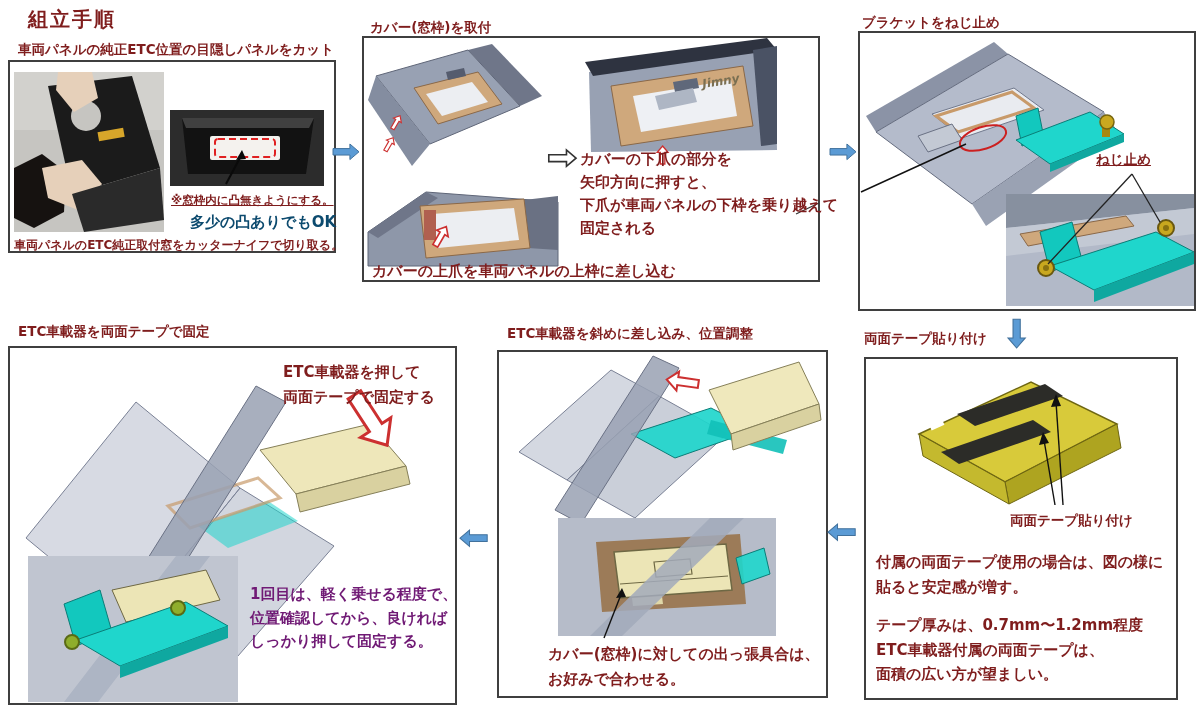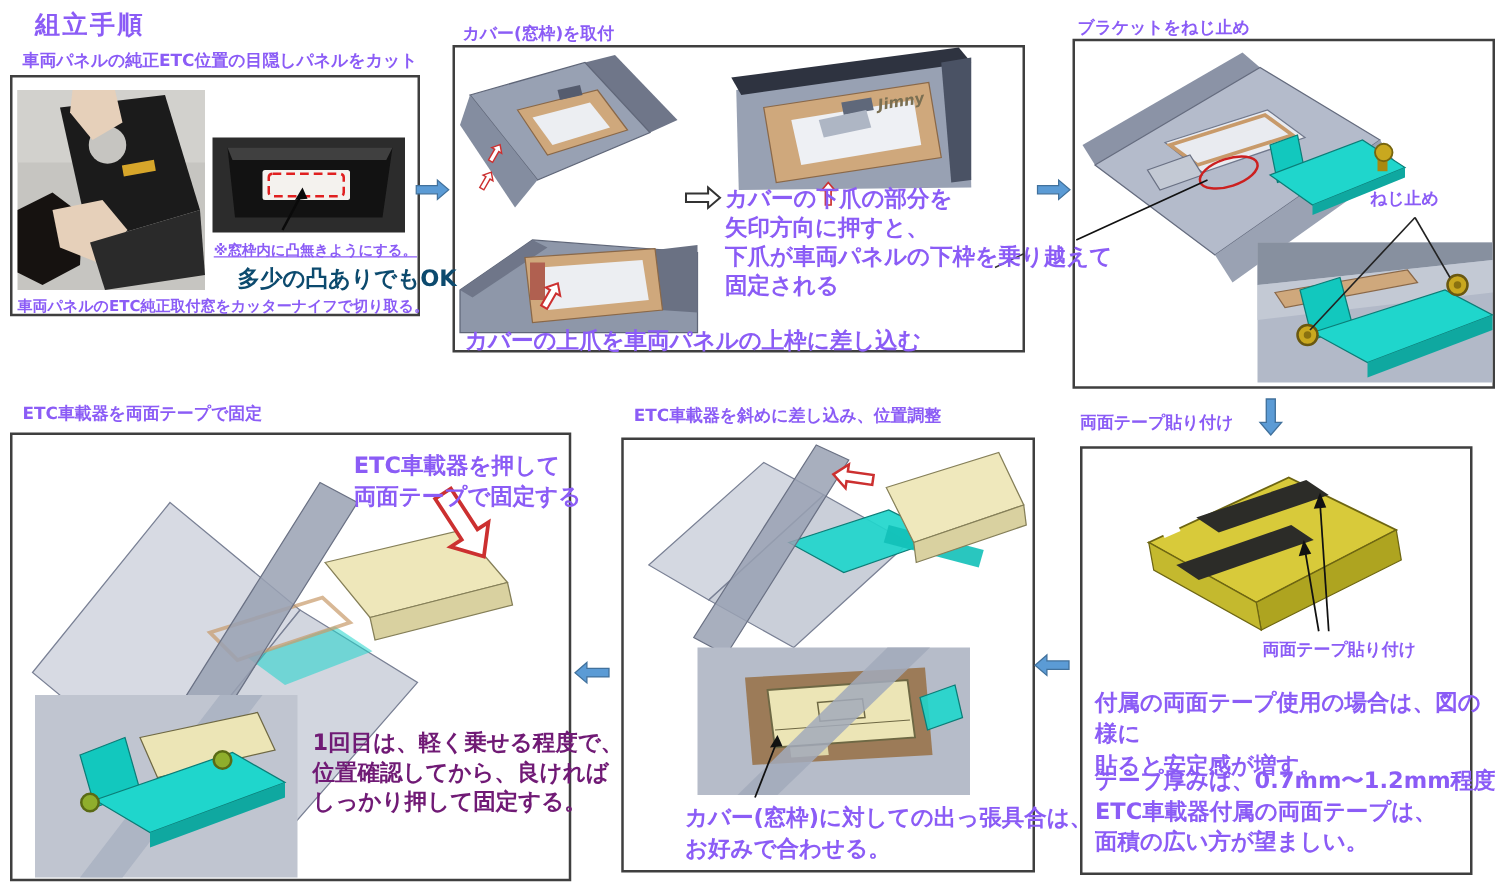--- a/index.html
+++ b/index.html
@@ -1,25 +1,25 @@
 <!DOCTYPE html>
 <html><head>
 <meta charset="utf-8">
 <style>
   html,body{margin:0;padding:0;}
   body{width:1200px;height:711px;position:relative;background:#ffffff;overflow:hidden;
        font-family:"DejaVu Sans","Liberation Sans",sans-serif;}
   .panel{position:absolute;background:#fff;border:2px solid #3f3f3f;box-sizing:border-box;z-index:1;}
   #art{position:absolute;left:0;top:0;z-index:5;pointer-events:none;}
-  .txt{position:absolute;z-index:10;color:#8b5cf6;font-weight:bold;white-space:pre-line;line-height:1.35;}
+  .txt{position:absolute;z-index:10;color:#7f1d1d;font-weight:bold;white-space:pre-line;line-height:1.35;}
   .hdr{font-size:13.5px;}
   .page-title{font-size:20px;letter-spacing:2px;}
   .small{font-size:11.5px;}
   .body12{font-size:12px;}
-  .body125{font-size:18px;}
+  .body125{font-size:15px;}
   .lh23{line-height:23px;}
   .lh24{line-height:24.5px;}
   .lh25{line-height:25px;}
   .red-accent{color:#0c4a6e;}
   .red-warning{color:#701a75;}
 </style>
 </head>
 <body>
 
 <div class="panel" style="left:8px;top:60px;width:328px;height:193px;"></div>
@@ -198,21 +198,21 @@
 <div class="txt body12" style="left:14px;top:237px;text-align:center;">車両パネルのETC純正取付窓をカッターナイフで切り取る。</div>
 
 <div class="txt hdr" style="left:370px;top:18px;">カバー(窓枠)を取付</div>
 <div class="txt body125 lh23" style="left:580px;top:148px;">カバーの下爪の部分を
 矢印方向に押すと、
 下爪が車両パネルの下枠を乗り越えて
 固定される</div>
 <div class="txt body125" style="left:372px;top:261px;">カバーの上爪を車両パネルの上枠に差し込む</div>
 
 <div class="txt hdr" style="left:862px;top:13px;">ブラケットをねじ止め</div>
-<div class="txt hdr" style="left:1096px;top:150px;">ねじ止め</div>
+<div class="txt hdr" style="left:1096px;top:150px;text-decoration:underline;">ねじ止め</div>
 
 <div class="txt hdr" style="left:864px;top:329px;">両面テープ貼り付け</div>
 <div class="txt hdr" style="left:1010px;top:511px;">両面テープ貼り付け</div>
 <div class="txt body125 lh25" style="left:876px;top:550px;">付属の両面テープ使用の場合は、図の様に
 貼ると安定感が増す。</div>
 <div class="txt body125 lh24" style="left:876px;top:613px;">テープ厚みは、0.7mm〜1.2mm程度
 ETC車載器付属の両面テープは、
 面積の広い方が望ましい。</div>
 
 <div class="txt hdr" style="left:507px;top:324px;">ETC車載器を斜めに差し込み、位置調整</div>

